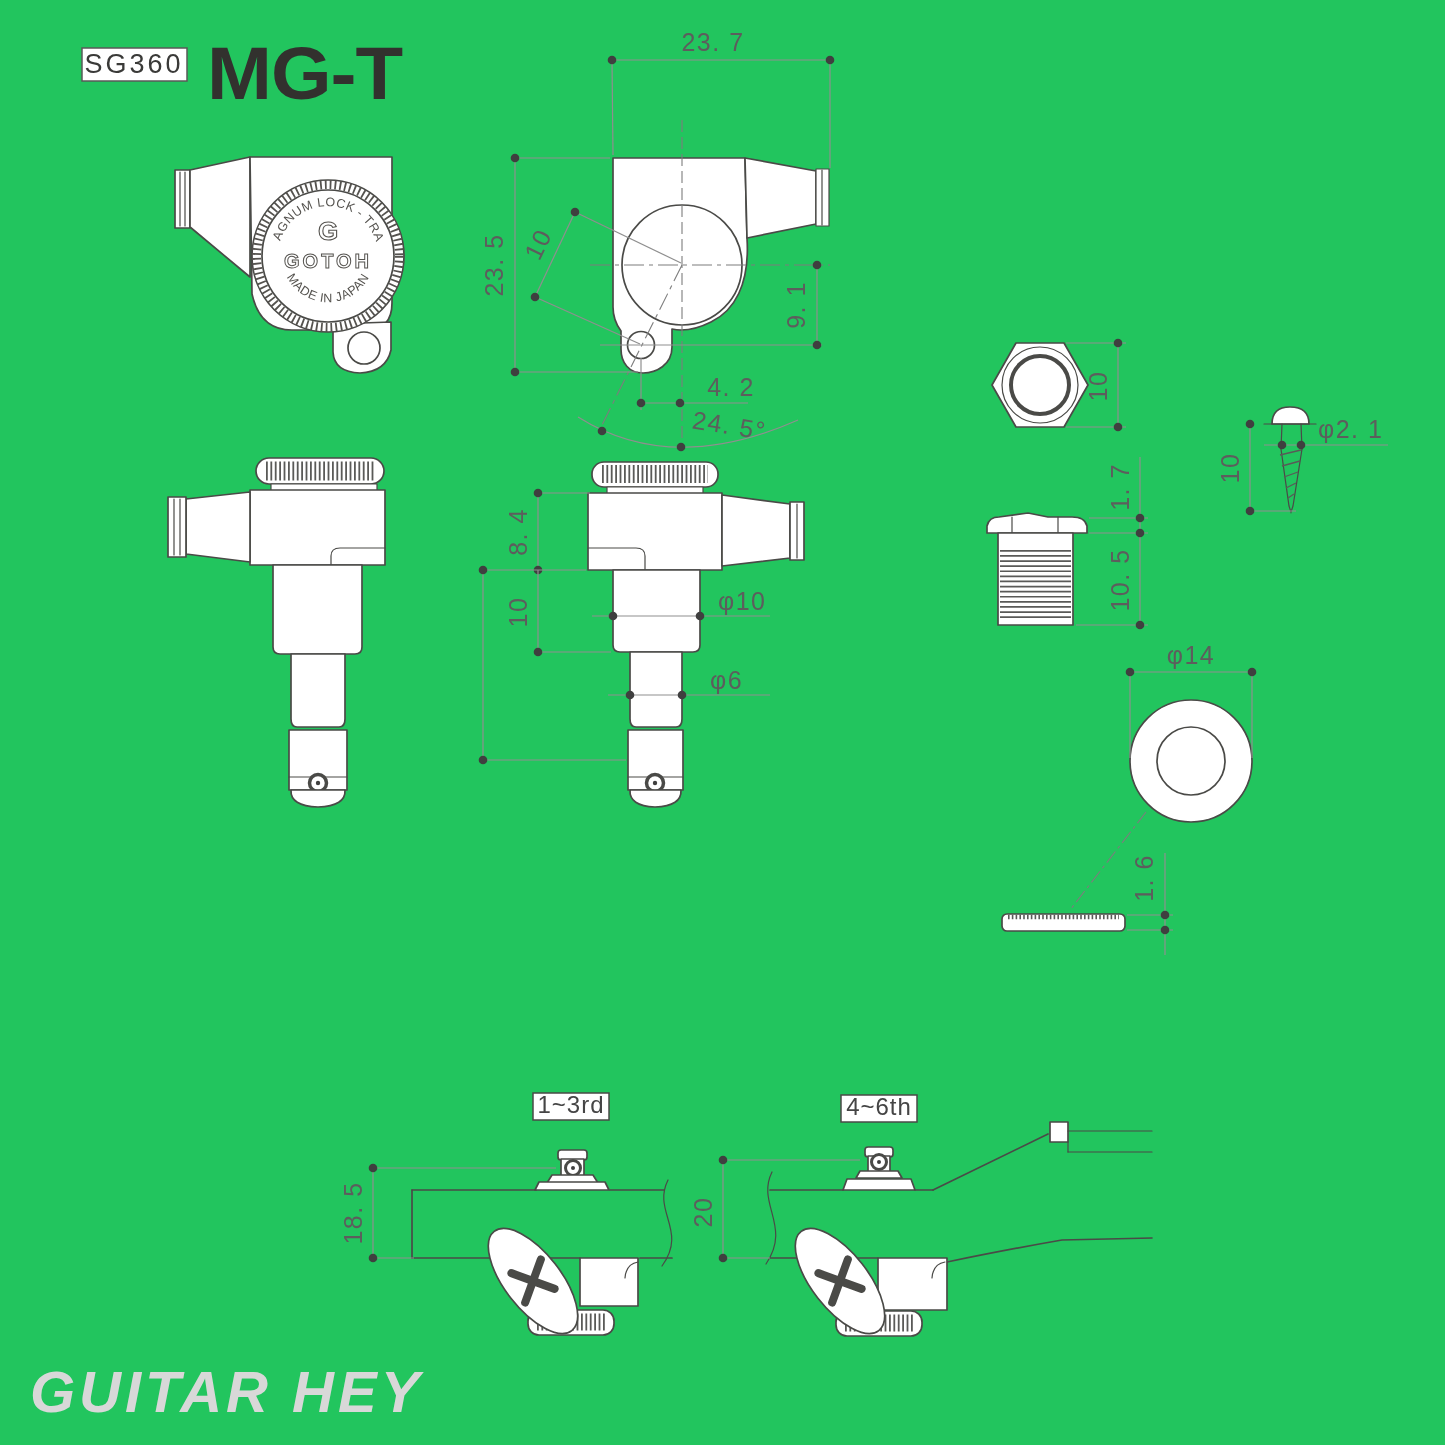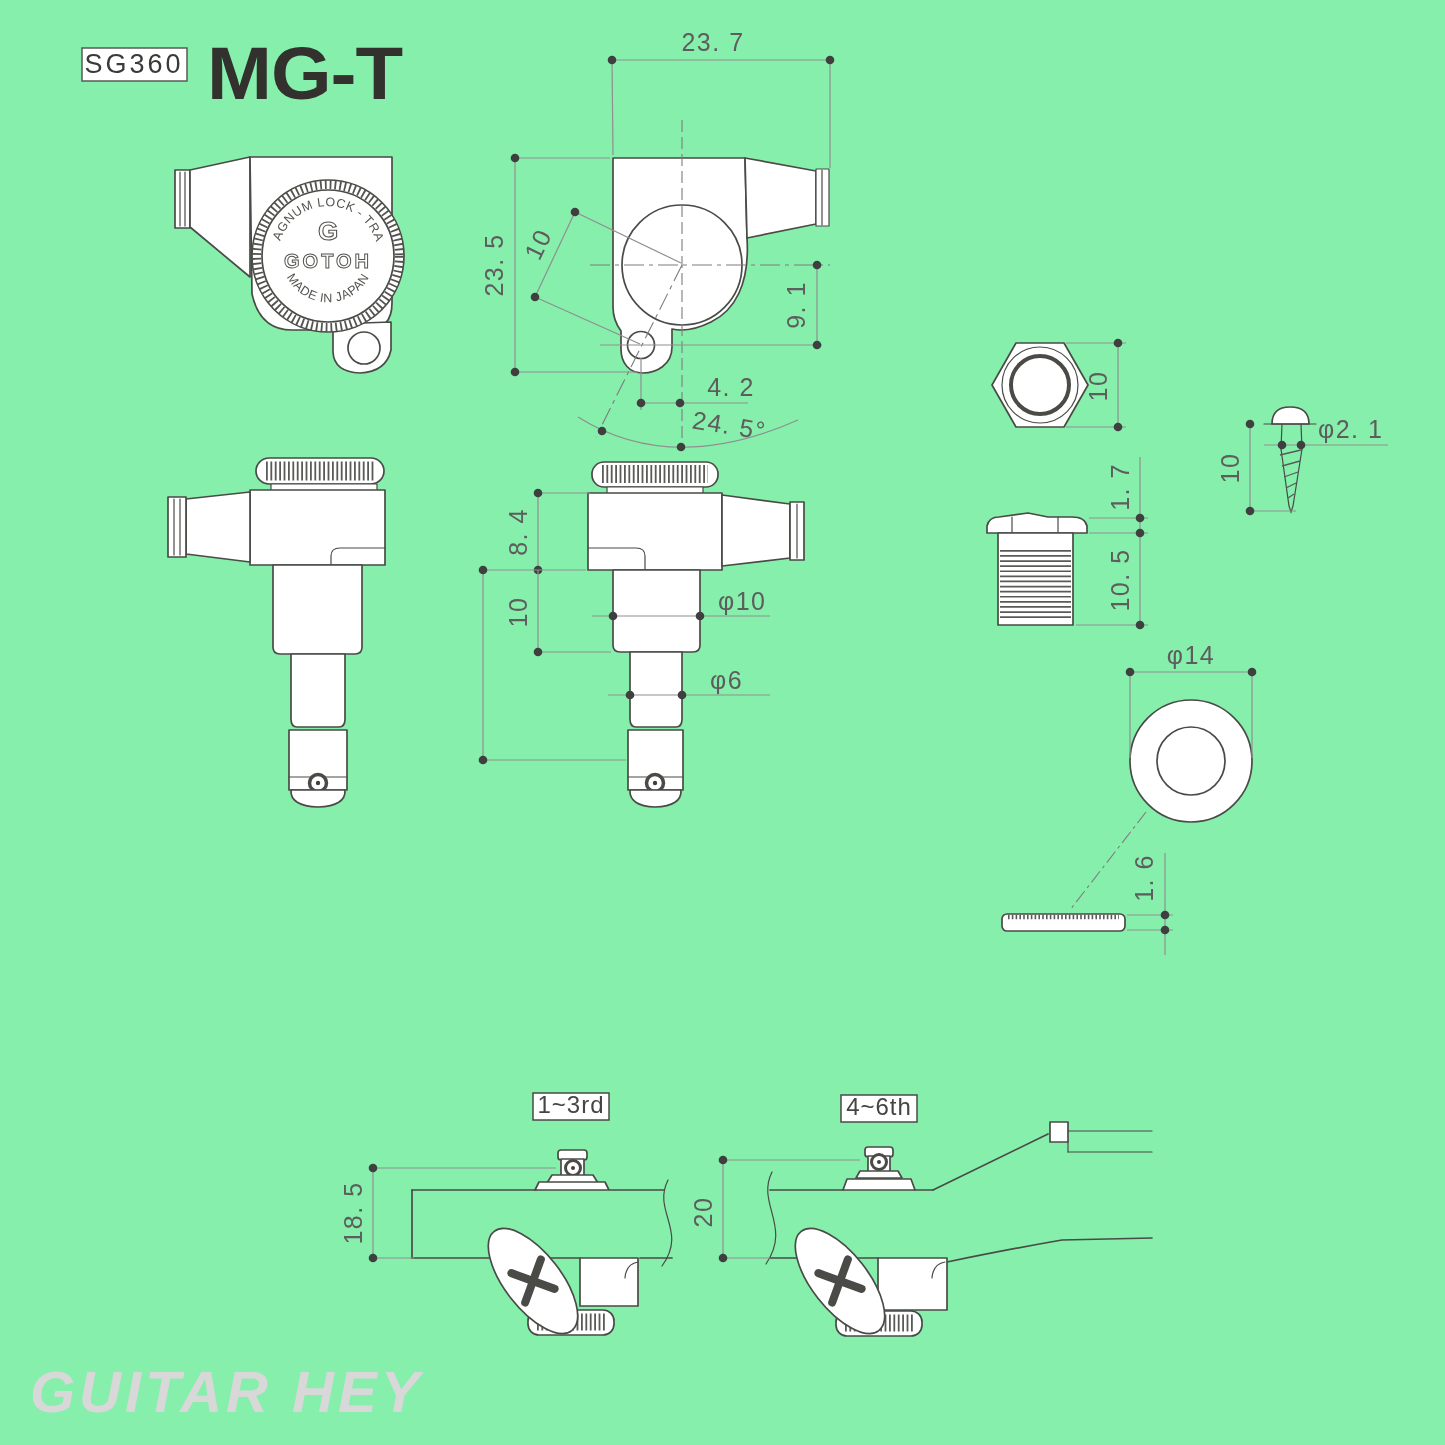--- a/index.html
+++ b/index.html
@@ -1,16 +1,16 @@
 <!DOCTYPE html>
 <html><head>
 <meta charset="utf-8">
 <style>
   html,body{margin:0;padding:0;background:#ffffff;}
-  #stage{position:relative;width:1445px;height:1445px;background:#86efac;overflow:hidden;
+  #stage{position:relative;width:1445px;height:1445px;background:#22c55e;overflow:hidden;
          font-family:"Liberation Sans",sans-serif;}
   svg{position:absolute;left:0;top:0;}
   .o{fill:#ffffff;stroke:#4a4a47;stroke-width:1.7;stroke-linejoin:round;}
   .ln{fill:none;stroke:#4a4a47;stroke-width:1.7;stroke-linecap:round;}
   .thin{stroke-width:1.2;}
   .dim{fill:none;stroke:#8f8f8f;stroke-width:1.2;}
   .cl{fill:none;stroke:#7d7d7d;stroke-width:1.1;}
   .dot{fill:#3f3f3f;stroke:none;}
   .dtx{font-family:"Liberation Sans",sans-serif;font-size:25px;fill:#5d5d5d;letter-spacing:1.5px;}
   .lbl{font-family:"Liberation Sans",sans-serif;font-size:24px;fill:#454545;letter-spacing:1px;}

